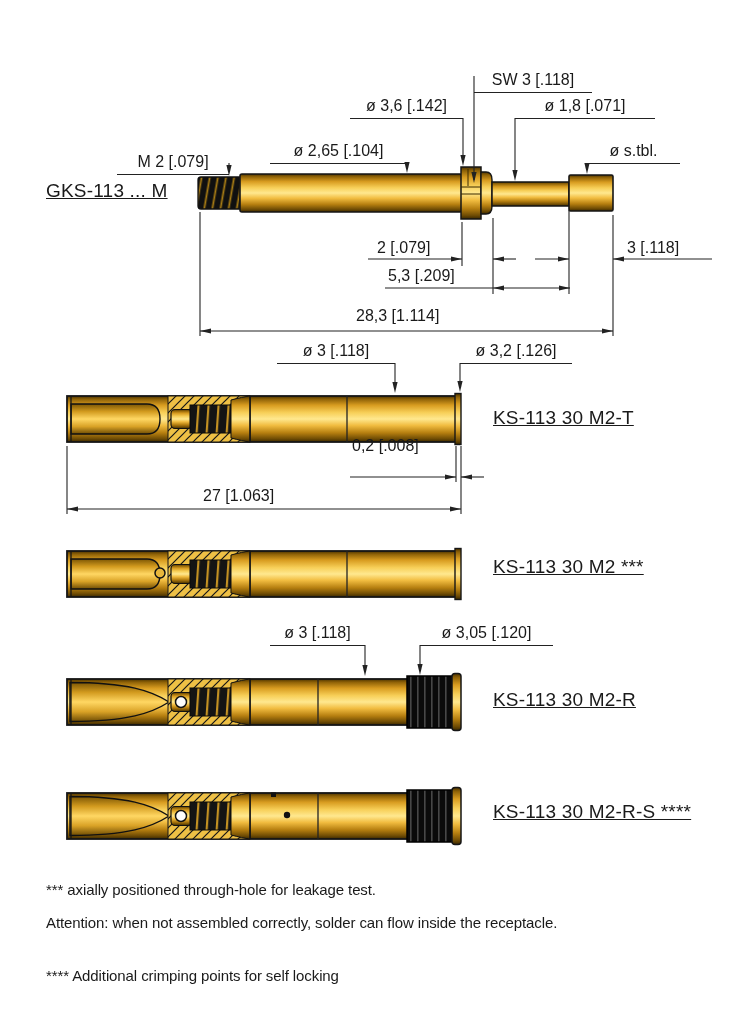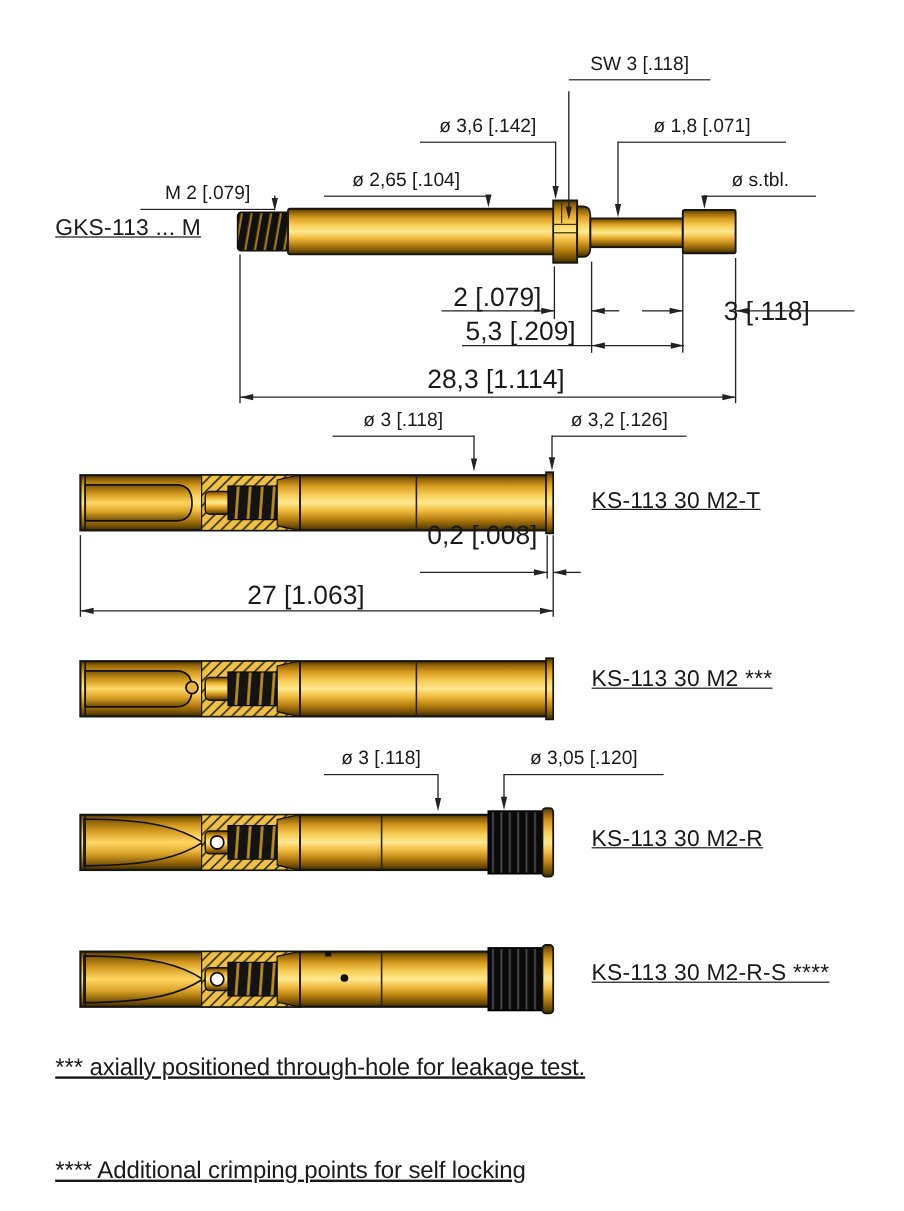--- a/index.html
+++ b/index.html
@@ -3,22 +3,22 @@
 <meta charset="utf-8">
 <style>
   html,body{margin:0;padding:0;background:#ffffff;}
   #stage{position:relative;width:753px;height:1009px;background:#fff;overflow:hidden;
          font-family:"Liberation Sans","DejaVu Sans",sans-serif;color:#1a1a1a;}
   #drawing-svg{position:absolute;left:0;top:0;}
   .lbl{position:absolute;white-space:nowrap;}
   .part{font-size:19px;line-height:20px;letter-spacing:0.2px;text-decoration:underline;}
   .ulabel{height:22px;line-height:20px;border-bottom:1.4px solid #222;
           text-align:center;font-size:16px;}
-  .dtext{font-size:22px;line-height:19px;text-align:center;}
-  .fn{font-size:20px;line-height:22px;letter-spacing:-0.1px;text-decoration:underline;}
+  .dtext{font-size:16px;line-height:19px;}
+  .fn{font-size:15px;line-height:22px;letter-spacing:-0.1px;}
 </style>
 </head>
 <body>
 
 <div id="stage">
 
 <svg id="drawing-svg" width="753" height="1009" viewBox="0 0 753 1009">
   <defs>
     <linearGradient id="goldV" x1="0" y1="0" x2="0" y2="1">
       <stop offset="0" stop-color="#4a3200"></stop>
@@ -185,38 +185,39 @@
     <circle cx="287" cy="-1" r="3.2" fill="#111"></circle>
     <rect x="407" y="-26" width="45" height="52" fill="url(#knurl)" stroke="#000" stroke-width="1.5"></rect>
     <rect x="452" y="-28.5" width="9" height="57" rx="3" fill="url(#goldV)" stroke="#161616" stroke-width="1.5"></rect>
   </g>
 </svg>
 
 <div class="lbl part" style="left:46px;top:181px;">GKS-113 ... M</div>
 <div class="lbl ulabel" style="left:117px;top:152px;width:112px;">M 2 [.079]</div>
 <div class="lbl ulabel" style="left:270px;top:141px;width:137px;">ø 2,65 [.104]</div>
 <div class="lbl ulabel" style="left:350px;top:96px;width:113px;">ø 3,6 [.142]</div>
-<div class="lbl ulabel" style="left:474px;top:44px;width:118px;">SW 3 [.118]</div>
+<div class="lbl ulabel" style="left:474px;top:70px;width:118px;">SW 3 [.118]</div>
 <div class="lbl ulabel" style="left:515px;top:96px;width:140px;">ø 1,8 [.071]</div>
 <div class="lbl ulabel" style="left:587px;top:141px;width:93px;">ø s.tbl.</div>
 <div class="lbl dtext" style="left:377px;top:238px;width:75px;">2 [.079]</div>
-<div class="lbl dtext" style="left:603px;top:238px;width:72px;margin-top:12px;">3 [.118]</div>
+<div class="lbl dtext" style="left:627px;top:238px;width:72px;">3 [.118]</div>
 <div class="lbl dtext" style="left:388px;top:266px;width:88px;">5,3 [.209]</div>
 <div class="lbl dtext" style="left:356px;top:306px;width:106px;">28,3 [1.114]</div>
 
 <div class="lbl ulabel" style="left:277px;top:341px;width:118px;">ø 3 [.118]</div>
 <div class="lbl ulabel" style="left:460px;top:341px;width:112px;">ø 3,2 [.126]</div>
 <div class="lbl part" style="left:493px;top:408px;">KS-113 30 M2-T</div>
 <div class="lbl dtext" style="left:352px;top:436px;width:100px;">0,2 [.008]</div>
 <div class="lbl dtext" style="left:203px;top:486px;width:104px;">27 [1.063]</div>
 
 <div class="lbl part" style="left:493px;top:557px;">KS-113 30 M2 ***</div>
 
 <div class="lbl ulabel" style="left:270px;top:623px;width:95px;">ø 3 [.118]</div>
 <div class="lbl ulabel" style="left:420px;top:623px;width:133px;">ø 3,05 [.120]</div>
 <div class="lbl part" style="left:493px;top:690px;">KS-113 30 M2-R</div>
 
 <div class="lbl part" style="left:493px;top:802px;">KS-113 30 M2-R-S ****</div>
 
 <div class="lbl fn" style="left:46px;top:879px;">*** axially positioned through-hole for leakage test.</div>
+<div class="lbl fn" style="left:46px;top:912px;">Attention: when not assembled correctly, solder can flow inside the receptacle.</div>
 <div class="lbl fn" style="left:46px;top:965px;">**** Additional crimping points for self locking</div>
 
 </div>
 
 </body></html>

